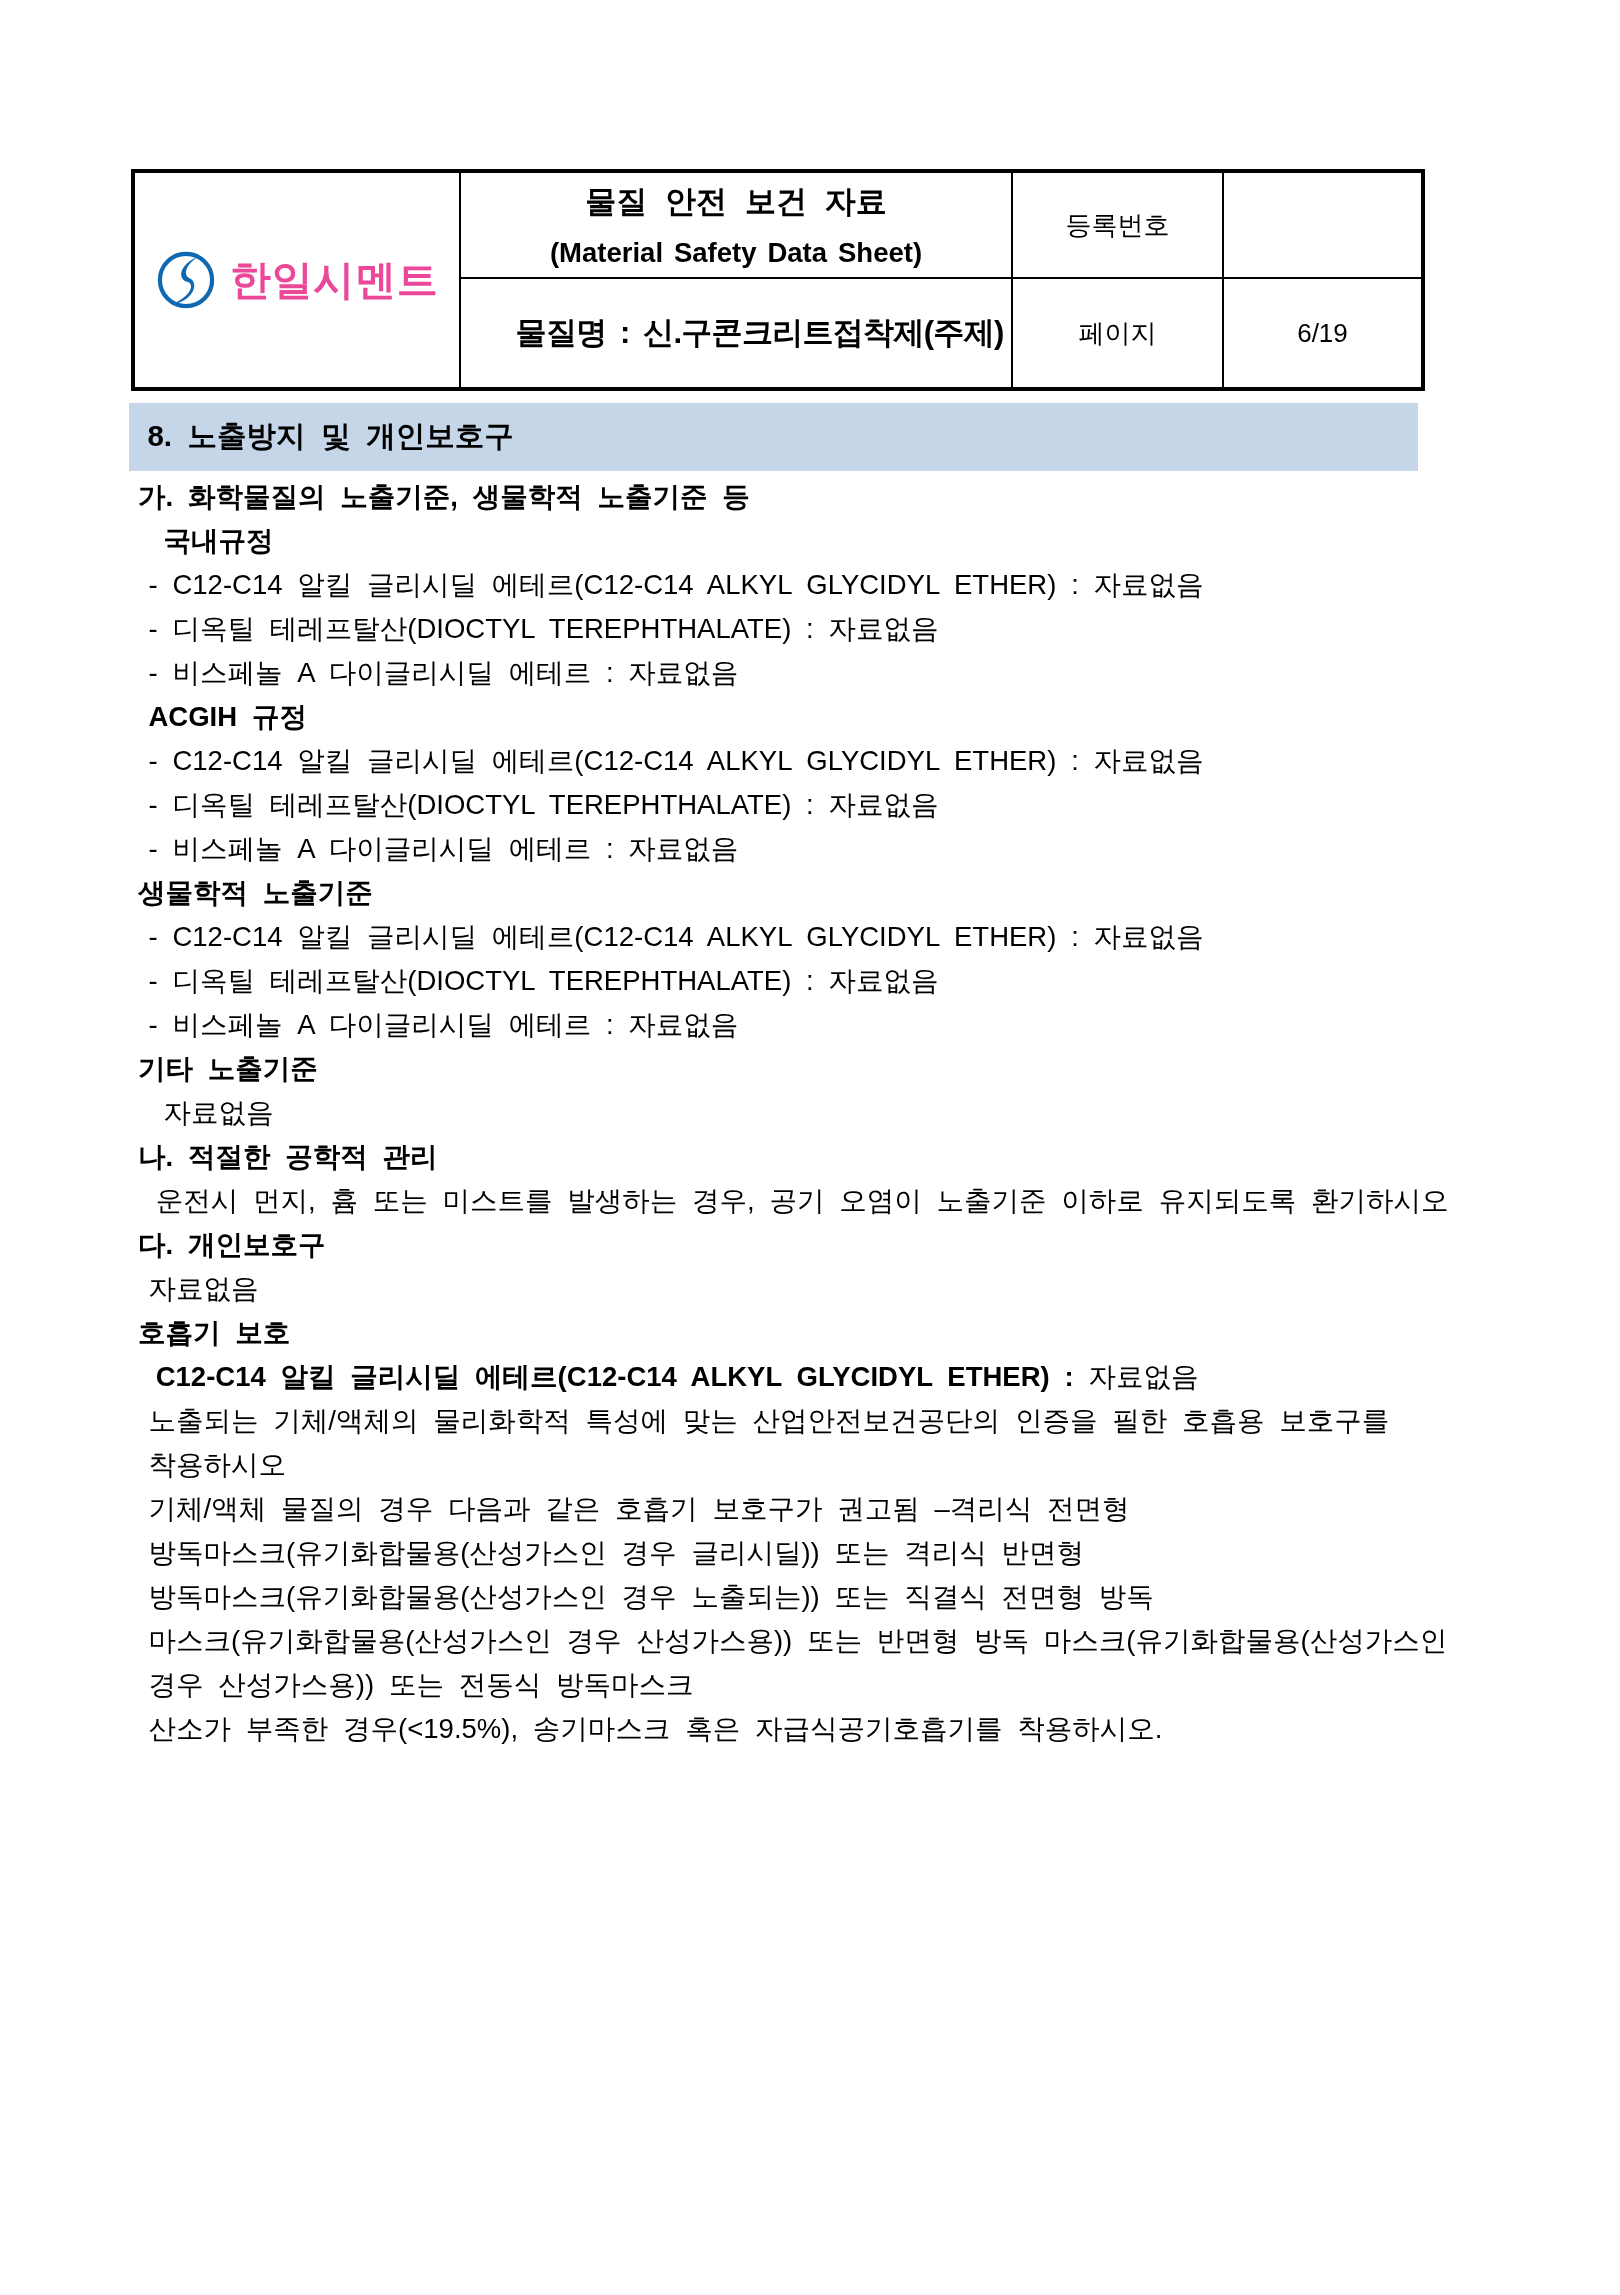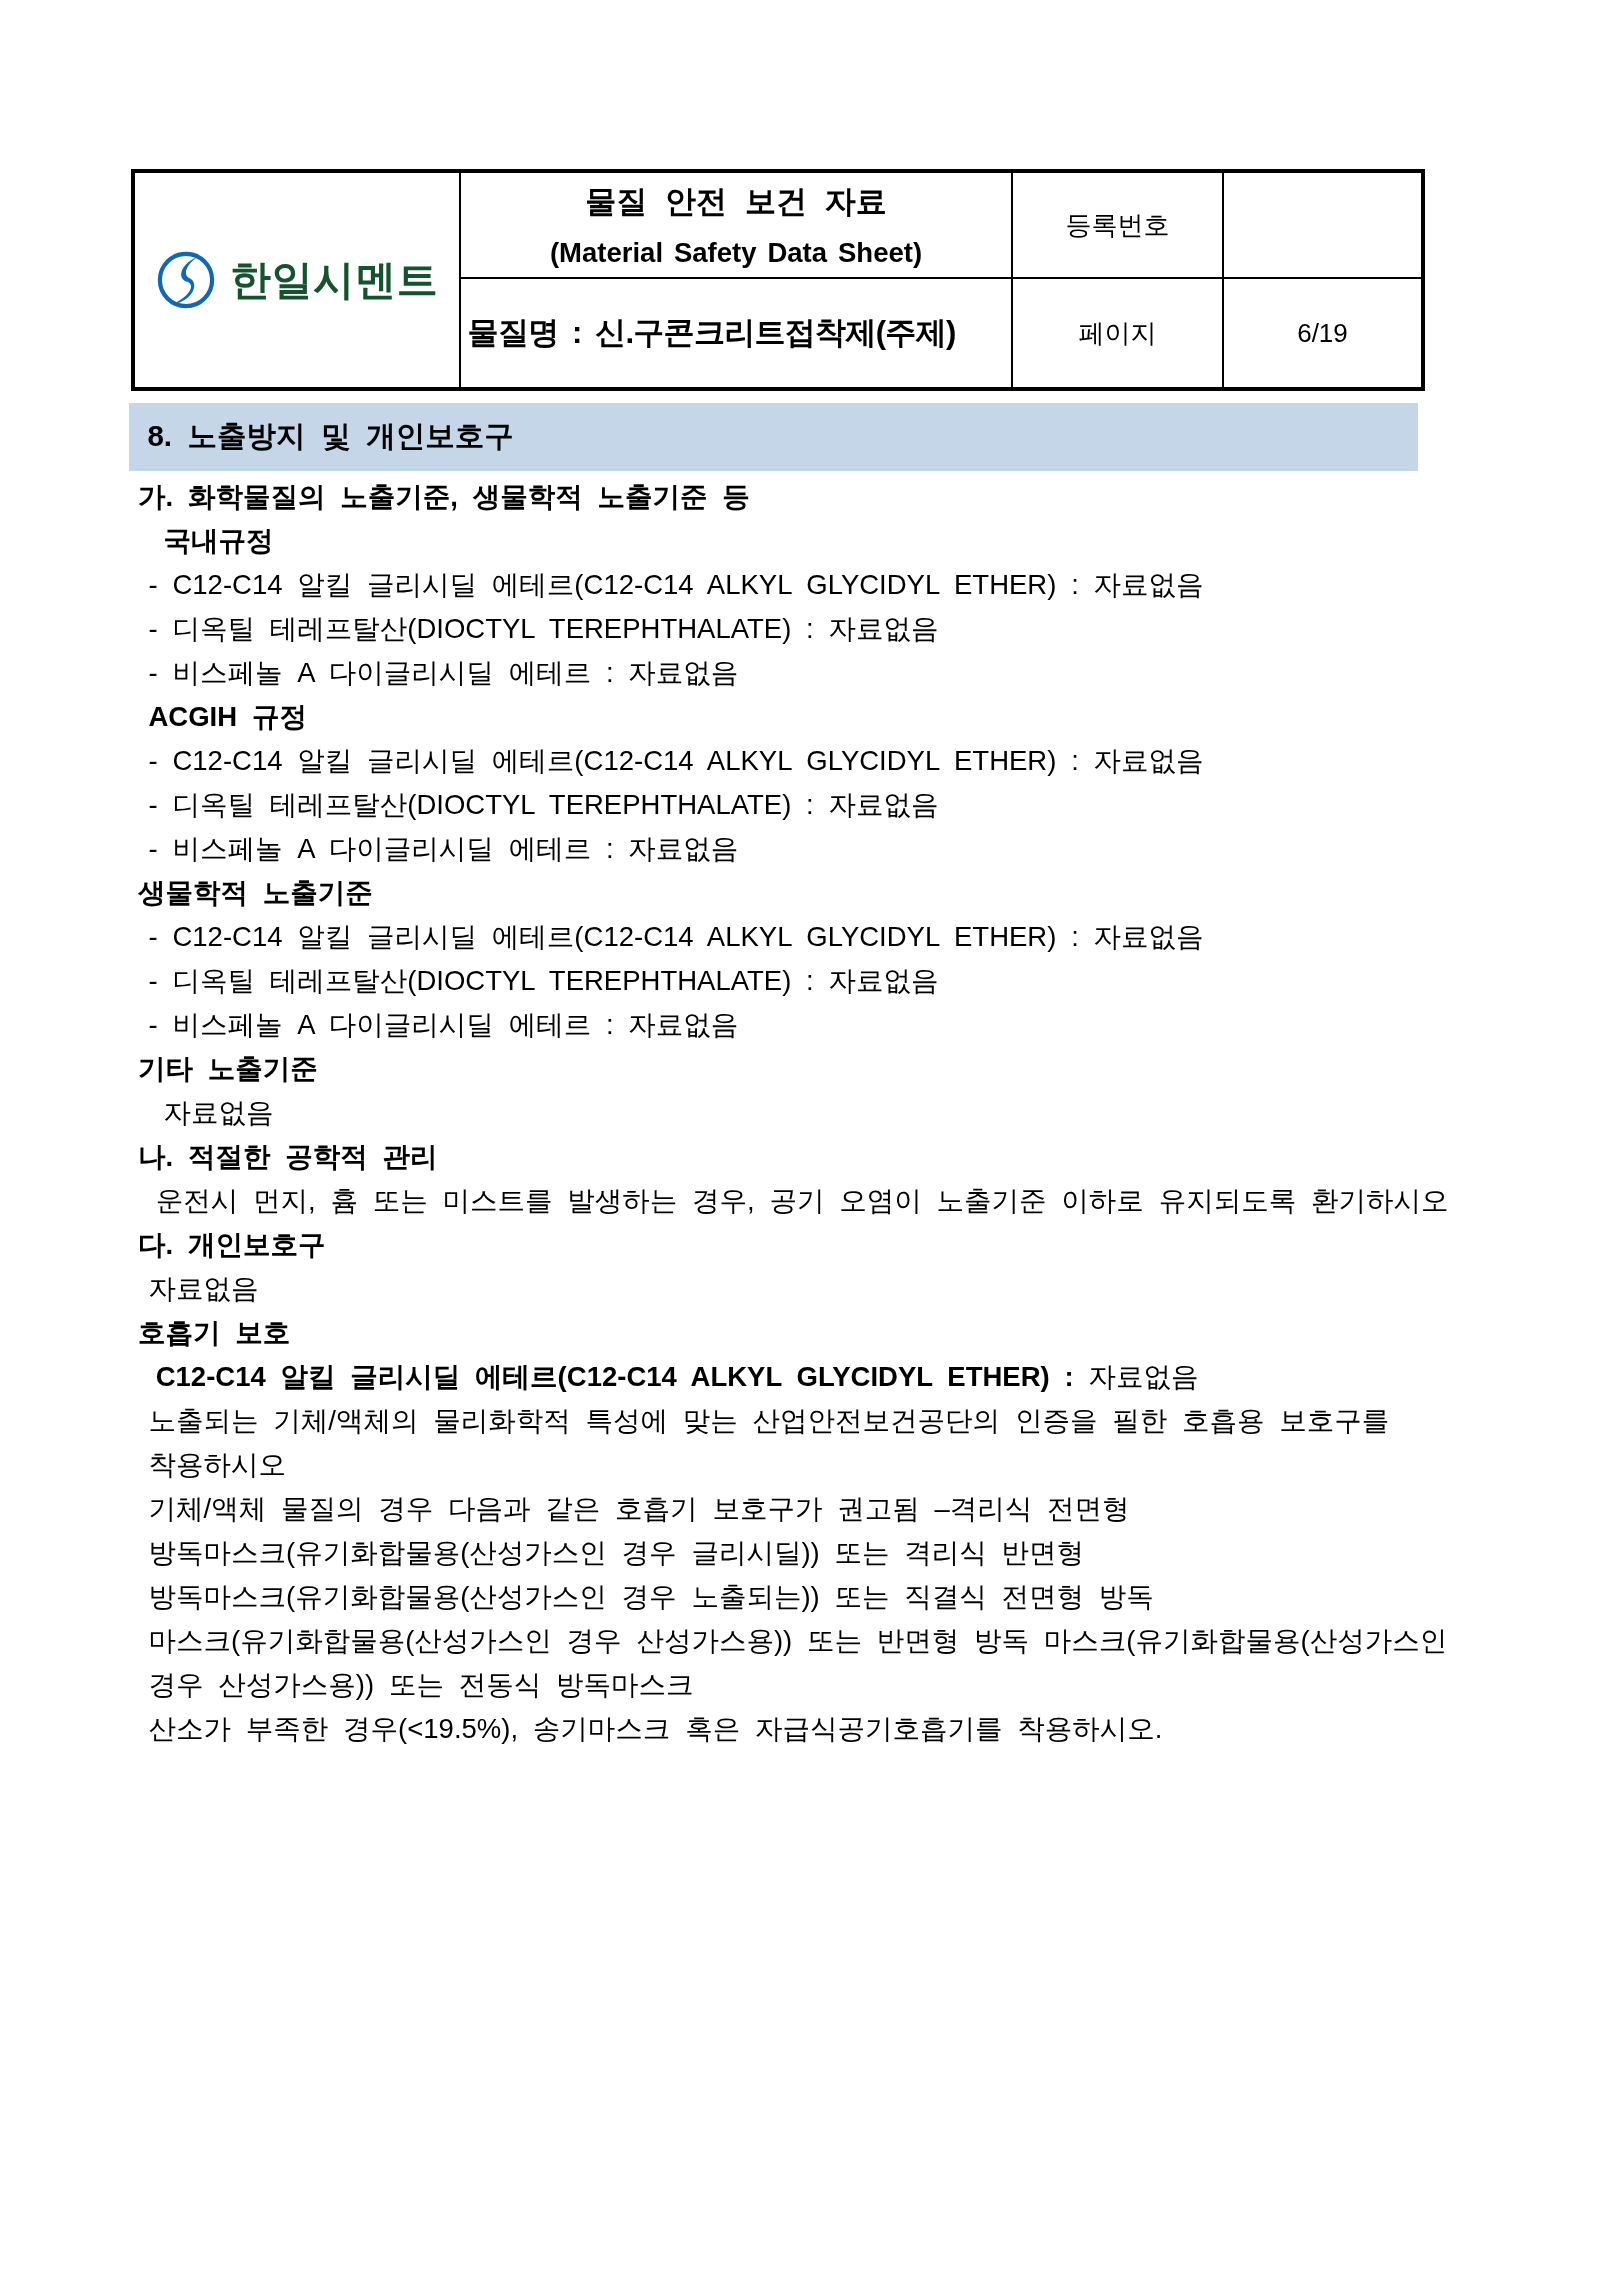--- a/index.html
+++ b/index.html
@@ -20,25 +20,25 @@
   .cell-logo{ grid-column:1; grid-row:1/3; border-right:2px solid #000; gap:14.4px; }
   .cell-titles{ grid-column:2; grid-row:1; border-right:2px solid #000; border-bottom:2px solid #000;
                 flex-direction:column; justify-content:center; gap:14px; }
   .cell-reg-label{ grid-column:3; grid-row:1; border-right:2px solid #000; border-bottom:2px solid #000; }
   .cell-reg-value{ grid-column:4; grid-row:1; border-bottom:2px solid #000; }
   .cell-material{ grid-column:2; grid-row:2; border-right:2px solid #000; justify-content:flex-start; padding-left:6.6px; }
   .cell-page-label{ grid-column:3; grid-row:2; border-right:2px solid #000; }
   .cell-page-value{ grid-column:4; grid-row:2; }
   .title-ko{ font-size:31px; font-weight:bold; word-spacing:0.30em; letter-spacing:0px; }
   .title-en{ font-size:27.5px; font-weight:bold; word-spacing:0.12em; }
-  .material-line{ font-size:31px; font-weight:bold; letter-spacing:-0.7px; word-spacing:0.18em; white-space:nowrap; }
+  .material-line{ font-size:31px; font-weight:bold; letter-spacing:-0.7px; word-spacing:0.18em; white-space:nowrap;margin-left:48px; }
   .small-label{ font-size:26px; word-spacing:0.2em; }
   
   .logo-mark{ width:60px; height:60px; flex:0 0 auto; }
-  .company-name{ font-size:41px; font-weight:bold; color:#14532d; letter-spacing:0.7px; white-space:nowrap; }
+  .company-name{ font-size:41px; font-weight:bold; color:#ec4899; letter-spacing:0.7px; white-space:nowrap; }
   
   .section-band{
     position:absolute; left:129px; top:403px; width:1289px; height:68px;
     background:#c5d6e9; display:flex; align-items:center; padding-left:18.4px;
     box-sizing:border-box;
   }
   .section-title{ font-size:29.5px; font-weight:bold; word-spacing:0.25em; }
   
   .body-lines{
     position:absolute; left:138px; top:475px; width:1384px;

